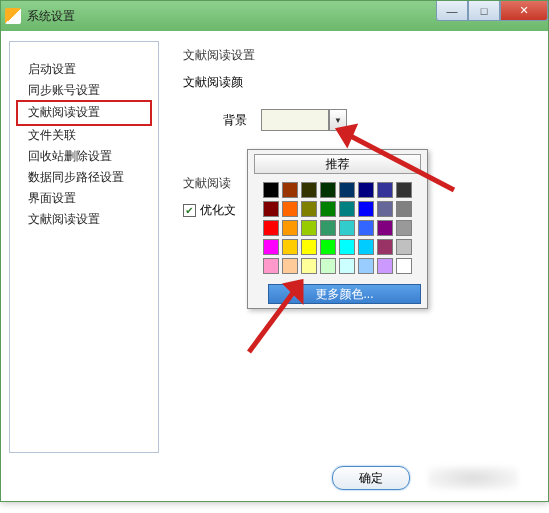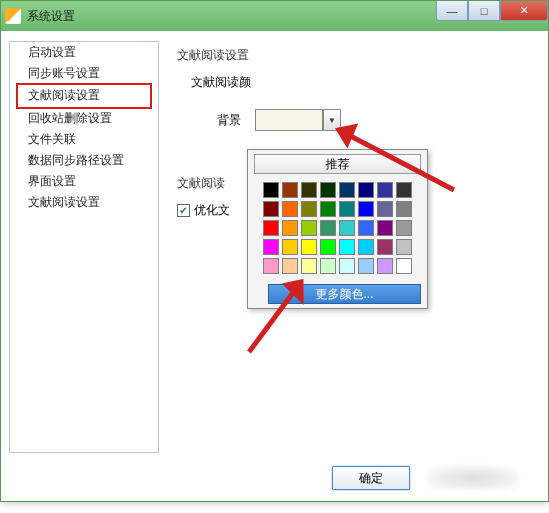--- a/index.html
+++ b/index.html
@@ -58,22 +58,22 @@
   .content {
     display: flex;
     padding: 10px 8px 8px 8px;
     height: 430px;
     position: relative;
   }
   .sidebar {
     width: 150px;
     border: 1px solid #b5c5d5;
     background: #fff;
-    padding: 0 4px;
-    margin-right: 14px;
+    padding: 17px 4px;
+    margin-right: 20px;
   }
   .side-item {
     padding: 1px 14px;
     color: #222;
     line-height: 1.6;
     cursor: default;
   }
   .side-item.red-box {
     border: 2px solid #d02020;
     margin: -1px 2px;
@@ -82,21 +82,20 @@
   .right {
     flex: 1;
     padding: 4px 4px;
     position: relative;
   }
   .section-title {
     margin: 2px 0 10px 0;
     color: #333;
   }
   .sub-row {
-    margin-left: 14px;
     margin-bottom: 18px;
     display: flex;
     align-items: center;
     gap: 14px;
   }
   .color-display {
     width: 68px; height: 22px;
     border: 1px solid #888;
     background: #f5f5e8;
   }
@@ -181,21 +180,21 @@
     display:flex;
     justify-content:flex-end;
     align-items:center;
     gap: 18px;
     padding: 0 30px 0 0;
     border-top: 0;
   }
   .dlg-btn {
     width: 78px; height: 24px;
     border: 1px solid #8a9aaa;
-    border-radius: 1px;
+    border-radius: 11px;
     background: linear-gradient(#fdfdfd,#e4ecf4);
     display:flex; align-items:center; justify-content:center;
     cursor: default;
   }
   .dlg-btn.ok { border-color:#4a8ac8; box-shadow:0 0 2px #6aa8e0; }
   .smudge {
     width: 90px; height:24px;
     background: radial-gradient(#ddd,#fff);
     filter: blur(2px);
   }
@@ -222,22 +221,22 @@
   </div>
 
   <div class="content">
 
     <div class="sidebar" id="sidebar">
         <div class="side-item">启动设置</div>
         <div class="side-item">同步账号设置</div>
         <div class="side-item red-box" id="redbox" style="padding: 0px;">
           <div class="side-item" style="padding: 1px 10px;">文献阅读设置</div>
         </div>
+        <div class="side-item">文件关联</div>
         <div class="side-item">回收站删除设置</div>
-        <div class="side-item">文件关联</div>
         <div class="side-item">数据同步路径设置</div>
         <div class="side-item">界面设置</div>
         <div class="side-item">文献阅读设置</div>
       </div>
 
     <div class="right">
       <div class="section-title">文献阅读设置</div>
       <div class="sub-row">
         <span>文献阅读颜</span>
       </div>

